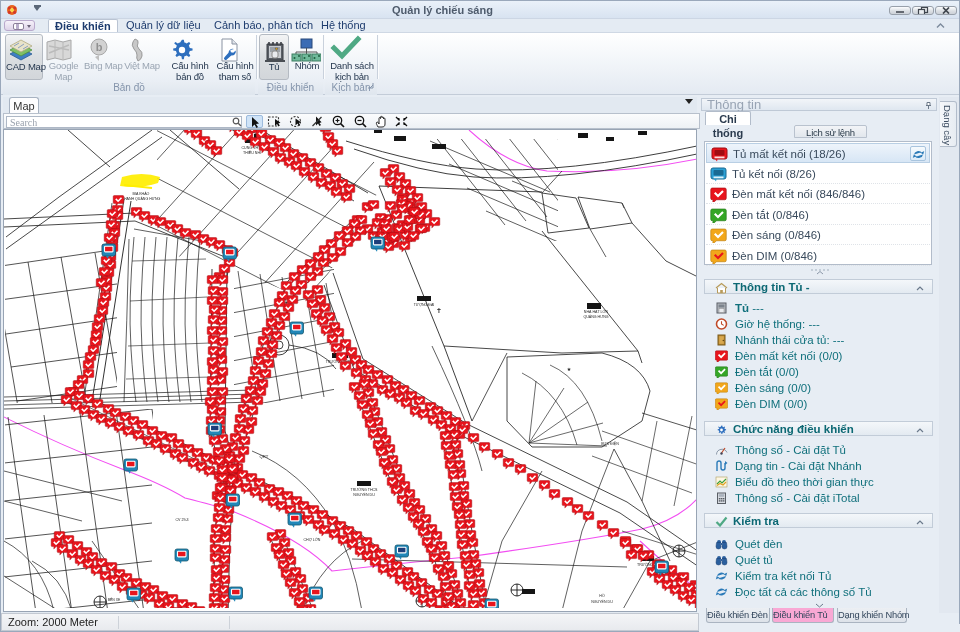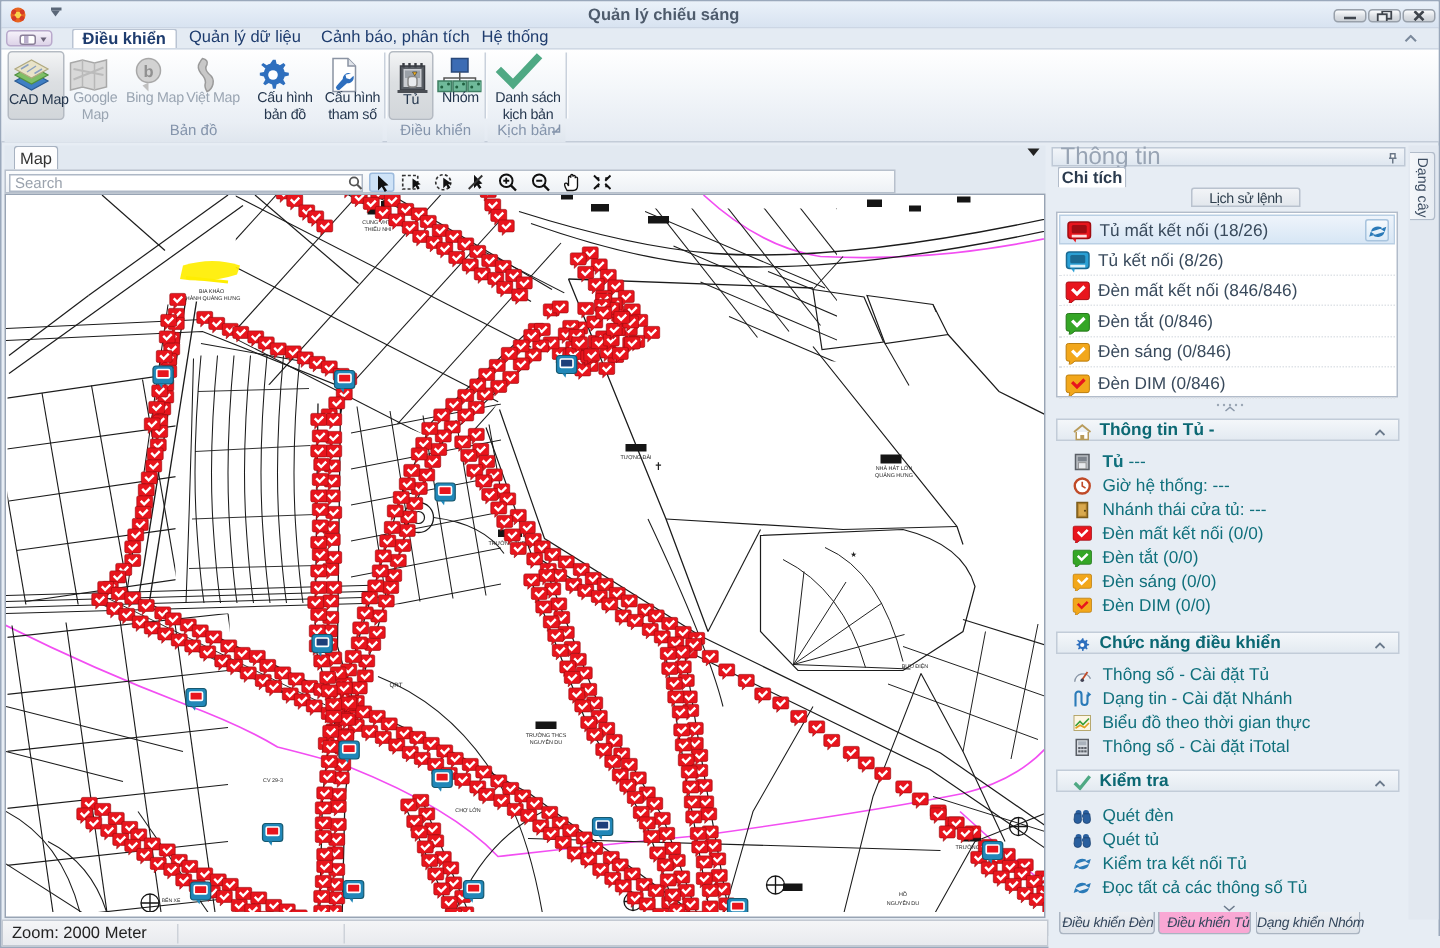--- a/index.html
+++ b/index.html
@@ -27,41 +27,41 @@
 .rgroup-label{position:absolute;top:49px;height:13px;background:linear-gradient(#e9eef4,#dfe6ee);color:#8494ab;text-align:center;line-height:12px;font-size:10px;}
 .rsep{position:absolute;top:2px;height:44px;width:1px;background:#c9d1dc;box-shadow:1px 0 0 #fbfcfd;}
 .rbtn{position:absolute;top:1px;text-align:center;color:#25374e;font-size:9.5px;letter-spacing:-0.2px;}
 .rbtn .lbl{line-height:11px;white-space:nowrap;}
 .rbtn.checked{background:linear-gradient(#f3f4f5,#dcdfe2 45%,#d2d6da);border:1px solid #b4bac2;border-radius:3px;}
 .rbtn.disabled{color:#9aa5b2;}
 .corner{position:absolute;width:7px;height:7px;}
 
 .mappanel{position:absolute;left:2px;top:96px;width:694px;height:516px;background:#e2e9f1;}
 .maptab{position:absolute;left:6px;top:0px;width:30px;height:16px;background:#fdfdfe;border:1px solid #a7b2c1;border-bottom:none;border-radius:3px 3px 0 0;text-align:center;line-height:16px;font-size:11px;color:#333;}
-.mtoolbar{position:absolute;left:0;top:16px;width:594px;height:16px;background:linear-gradient(#fbfcfd,#edf1f5);border:1px solid #b7c0cc;}
+.mtoolbar{position:absolute;left:0;top:16px;width:697px;height:16px;background:linear-gradient(#fbfcfd,#edf1f5);border:1px solid #b7c0cc;font-family:Liberation Serif, serif;}
 .searchbox{position:absolute;left:2px;top:1.5px;width:236px;height:12px;background:#fff;border:1px solid #aeb8c6;color:#9aa2ad;font-size:10px;line-height:11px;padding-left:3px;}
 .mapview{position:absolute;left:0;top:32px;width:694px;height:483px;background:#fff;border:1px solid #98a4b4;overflow:hidden;}
 
 .rpanel{position:absolute;left:700px;top:97px;width:236px;height:526px;}
-.rphead{position:absolute;left:0;top:0;width:236px;height:13px;background:linear-gradient(#f2f5f9,#dfe7f0);border:1px solid #bfc9d6;color:#98a4b4;font-size:16px;line-height:12px;padding-left:5px;}
+.rphead{position:absolute;left:0;top:0;width:236px;height:13px;background:linear-gradient(#f2f5f9,#dfe7f0);border:1px solid #bfc9d6;color:#98a4b4;font-size:13px;line-height:12px;padding-left:5px;}
 .chitiet{position:absolute;left:4px;top:13px;width:46px;height:14px;background:#fff;border:1px solid #b2bcca;border-bottom:none;border-radius:2px 2px 0 0;font-weight:bold;font-size:11px;text-align:center;line-height:14px;color:#2b3b4e;}
 .subtabs{position:absolute;left:0;top:27px;width:236px;height:14px;}
 .subtab{position:absolute;top:0;height:13px;line-height:13px;font-size:9.5px;letter-spacing:-0.25px;color:#30404f;text-align:center;white-space:nowrap;}
 .subtab.active{background:#fff;border:1px solid #a9b4c2;border-bottom:1px solid #fff;border-radius:2px 2px 0 0;}
 .subtab.idle{background:linear-gradient(#f2f4f7,#e2e7ed);border:1px solid #b9c2ce;border-radius:2px 2px 0 0;}
 .statuslist{position:absolute;left:3px;top:43px;width:228px;height:124px;background:#fff;border:1px solid #b2bcca;}
 .slrow{position:absolute;left:1px;width:224px;height:20px;border-bottom:1px dotted #dfe3e8;font-size:11.5px;color:#394a5c;}
 .slrow .txt{position:absolute;left:26px;top:4px;}
 .slrow.sel{background:linear-gradient(#eef4fb,#d7e6f5);border:1px solid #b9cfe4;}
 .splitter{position:absolute;left:3px;top:168px;width:232px;height:10px;}
 .sect-head{position:absolute;left:3px;width:229px;height:15px;background:linear-gradient(#f4f7fa,#e3eaf1);border:1px solid #c2ccd8;font-weight:bold;font-size:11.5px;color:#0c6873;line-height:14px;}
 .item{position:absolute;left:14px;font-size:11.5px;color:#10707c;height:16px;}
 .item .txt{position:absolute;left:20px;top:1px;white-space:nowrap;}
 .btabs{position:absolute;left:0px;top:510px;width:236px;height:16px;}
-.btab{position:absolute;top:0;height:15px;line-height:15px;font-size:9.3px;letter-spacing:-0.2px;white-space:nowrap;color:#33465c;text-align:right;background:linear-gradient(#eceff3,#dde2e9);border:1px solid #aab4c1;border-radius:0 0 3px 3px;border-top:none;font-style:italic;}
+.btab{position:absolute;top:0;height:15px;line-height:15px;font-size:9.3px;letter-spacing:-0.2px;white-space:nowrap;color:#33465c;text-align:left;background:linear-gradient(#eceff3,#dde2e9);border:1px solid #aab4c1;border-radius:0 0 3px 3px;border-top:none;}
 .btab.active{background:#f9a8d4;font-weight:normal;}
 
 .rstrip{position:absolute;left:938px;top:96px;width:20px;height:516px;background:#e2e8f0;}
 .vtab{position:absolute;left:1px;top:4px;width:17px;height:46px;background:linear-gradient(90deg,#f5f7fa,#e7ecf2);border:1px solid #b2bcca;border-left:none;border-radius:0 3px 3px 0;}
 .vtab span{position:absolute;left:13px;top:3px;transform:rotate(90deg);transform-origin:0 0;font-size:9.5px;color:#3c4c60;white-space:nowrap;}
 
 .statusbar{position:absolute;left:0px;top:612px;width:698px;height:18px;background:linear-gradient(#f4f5f7,#e8eaee);border:1px solid #c3c9d2;font-size:11px;color:#222;line-height:16px;}
 .sbar-sep{position:absolute;top:2px;width:1px;height:13px;background:#cdd2d9;}
 .bottomstrip{position:absolute;left:698px;top:623px;width:262px;height:9px;background:#e7edf4;}
 svg{display:block;}
@@ -1152,21 +1152,21 @@
 <use href="#cab" x="122" y="458"></use>
 <use href="#cab" x="483" y="598"></use>
 </svg>
       </div>
   </div>
 
   <div class="rpanel" id="rpanel">
     <div class="rphead">Thông tin<svg style="position:absolute;right:4px;top:3px" width="7" height="8" viewBox="0 0 7 8">
           <path d="M1 3.5 h5 M3.5 3.5 v3.5 M2 0.5 h3 v3 h-3 z" stroke="#6b7888" fill="#fff" stroke-width="1"></path>
         </svg></div>
-    <div class="chitiet">Chi tích</div>
+    <div class="chitiet">Chi thống</div>
     <div class="subtabs"></div>
     <div class="subtab active" style="left:7px;top:27px;width:85px;margin-top:28px;">Trạng thái tổng quát</div>
     <div class="subtab idle" style="left:93px;top:27px;width:73px;">Lịch sử lệnh</div>
     <div class="statuslist" id="statuslist">
         <div class="slrow sel" style="top:1px;">
           <svg width="17" height="15" viewBox="0 0 17 15" style="position:absolute;left:4px;top:3px;">
             <rect x="1" y="1" width="15" height="11" rx="2" fill="#e8151d" stroke="#a00c12"></rect>
             <rect x="3.5" y="3" width="10" height="5.5" rx="1" fill="#a00c12"></rect>
             <rect x="3.5" y="9.5" width="10" height="1.8" fill="#fff" opacity="0.85"></rect>
             <path d="M4 12 l2 2.6 l0.5 -2.6 z" fill="#e8151d"></path>

